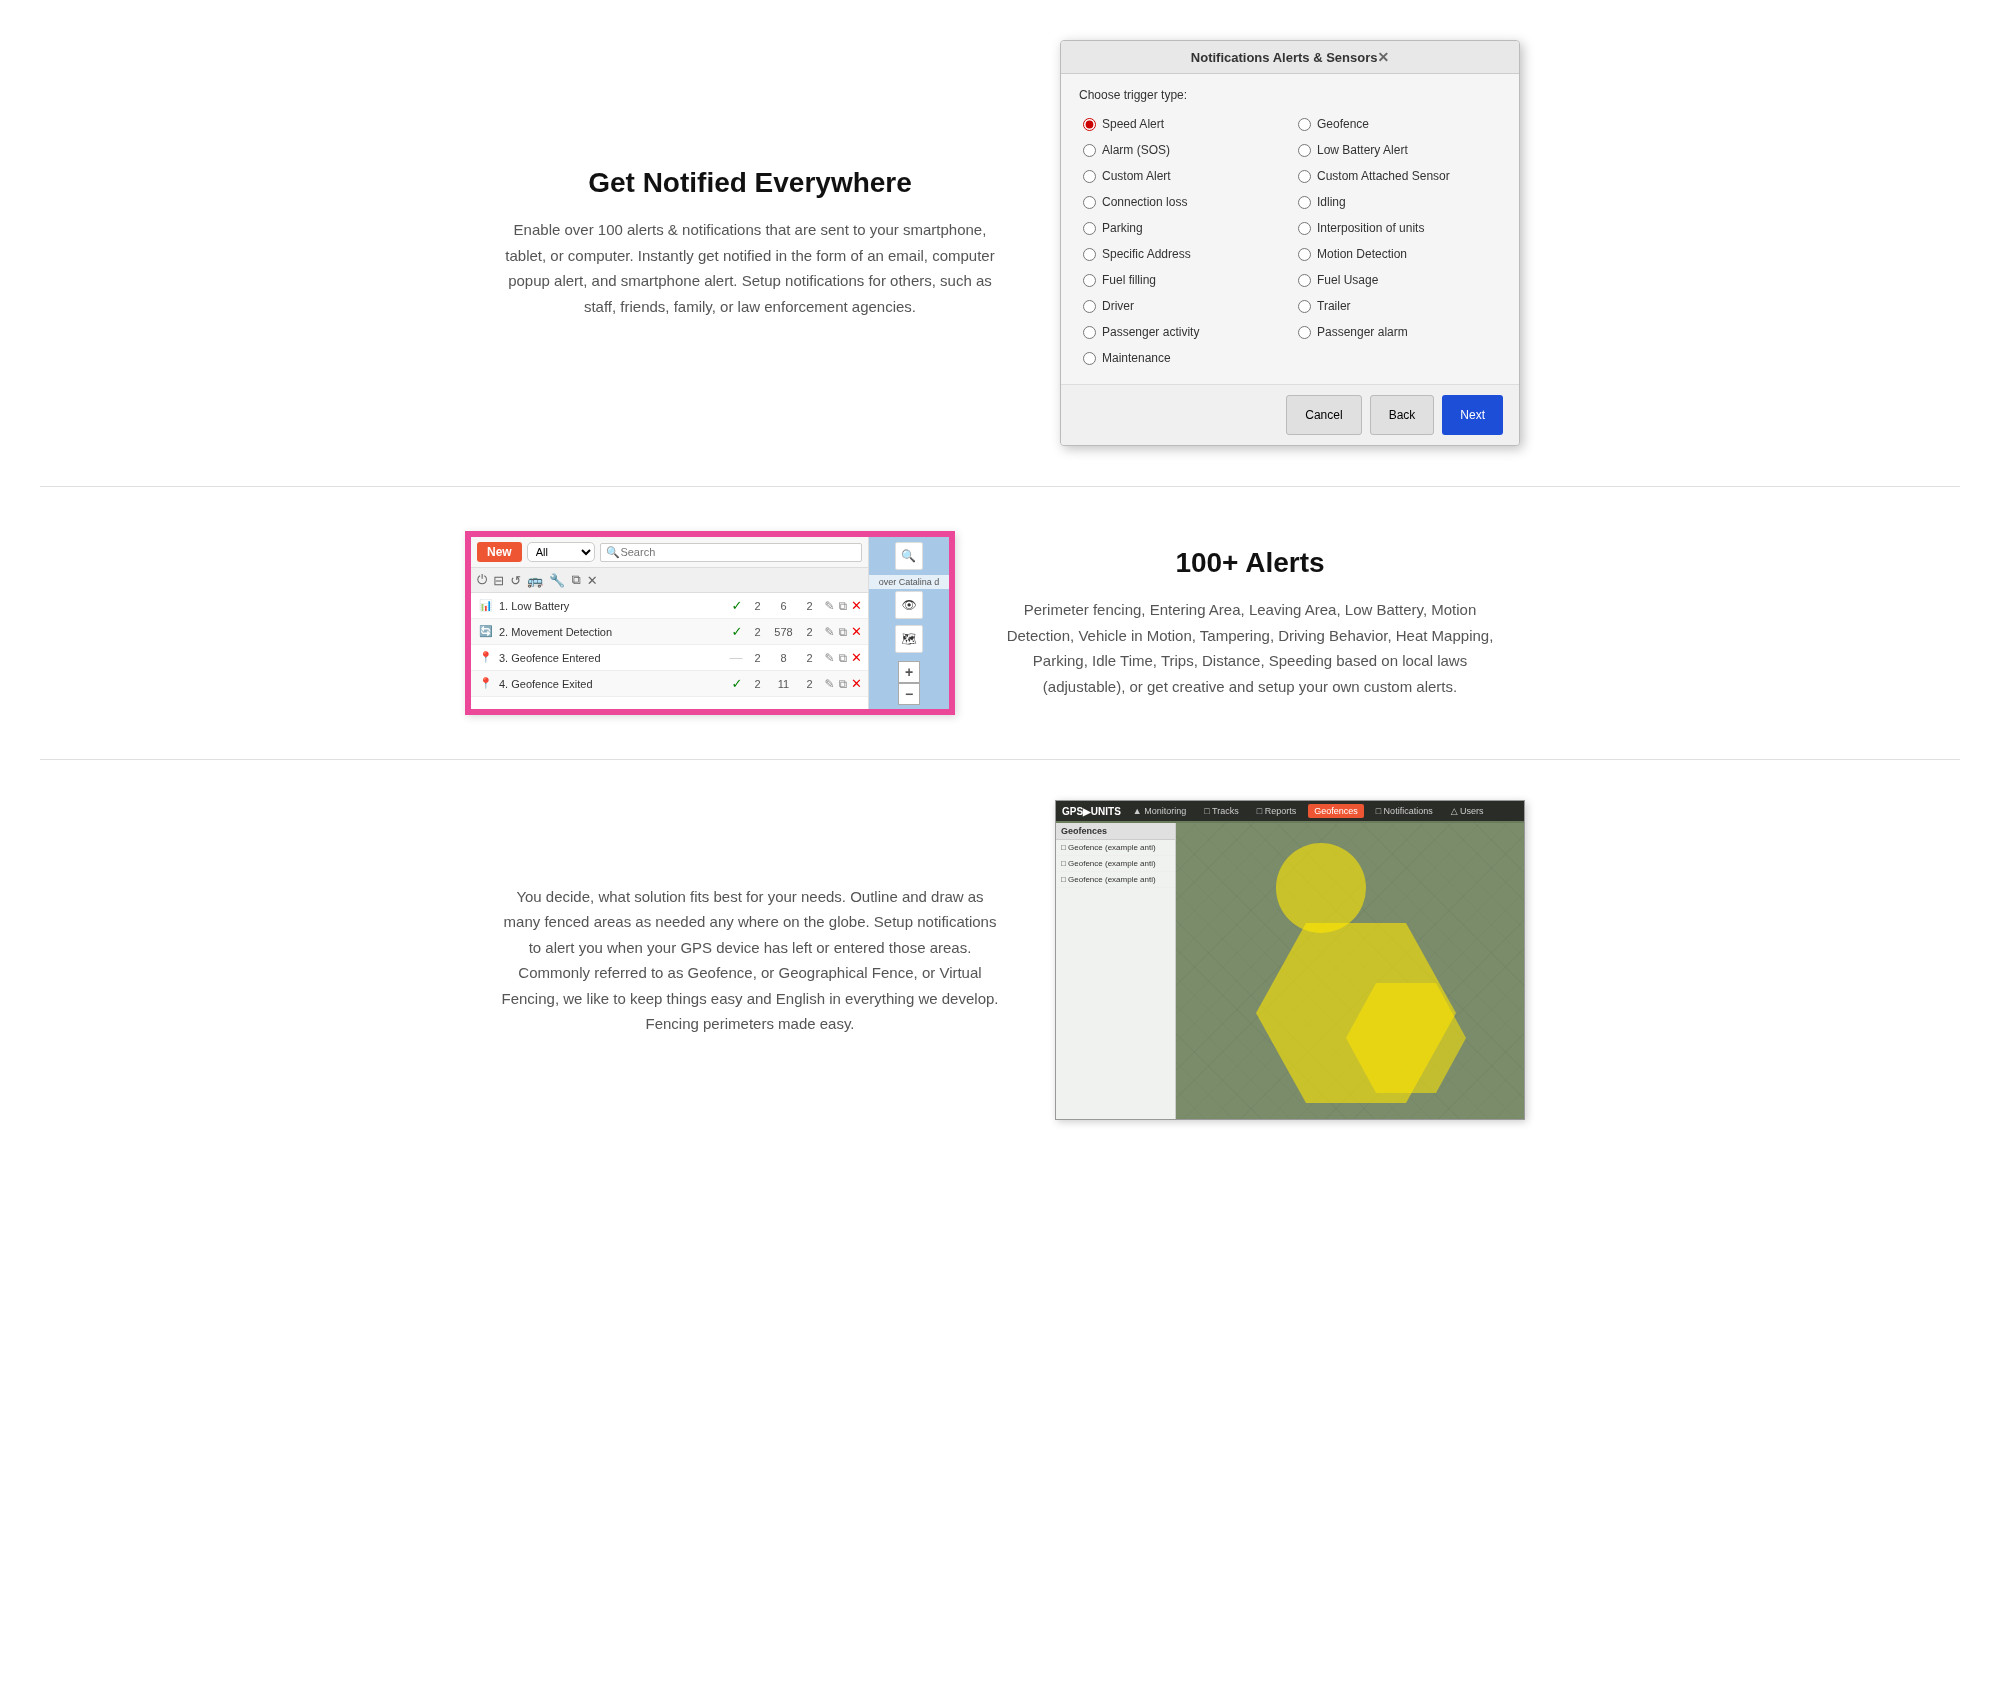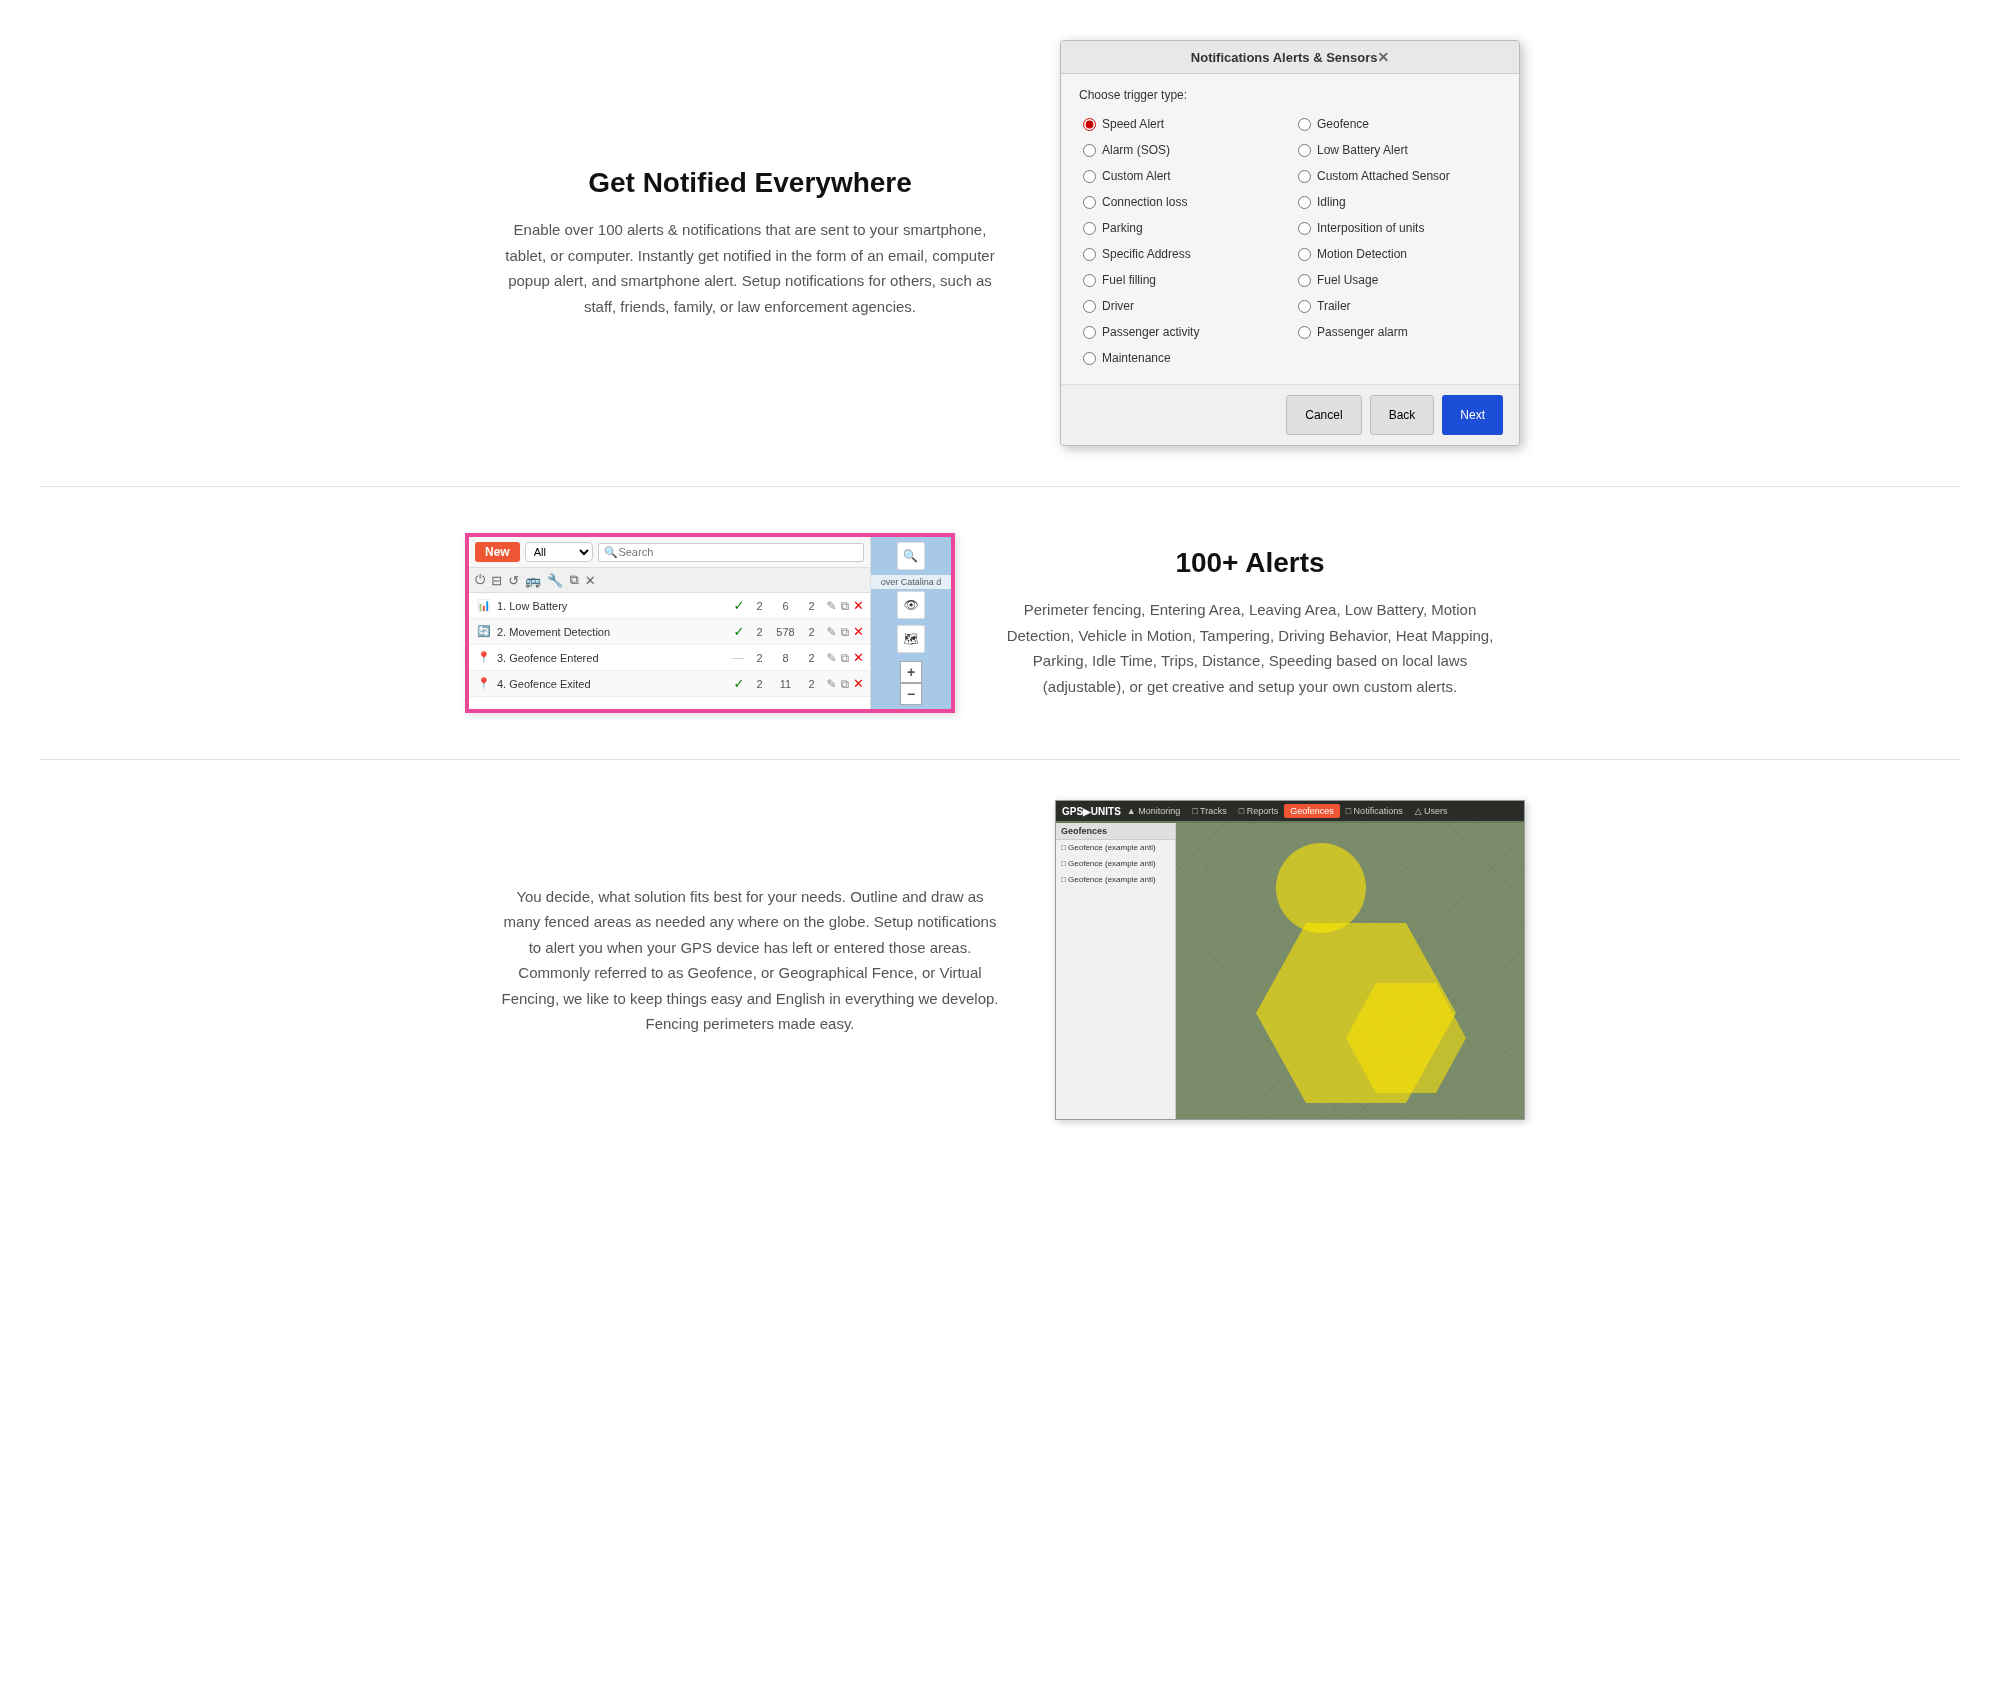--- a/index.html
+++ b/index.html
@@ -131,21 +131,21 @@
       color: #fff;
       border: none;
       border-radius: 3px;
       font-size: 12px;
       cursor: pointer;
     }
 
     
     .alerts-mock {
       width: 490px;
-      border: 4px solid #ec4899;
+      border: 6px solid #ec4899;
       background: #fff;
       box-shadow: 2px 2px 8px rgba(0,0,0,0.15);
       overflow: hidden;
       display: flex;
     }
     .alerts-list-panel {
       flex: 1;
       border-right: 1px solid #ddd;
     }
     .alerts-toolbar {
@@ -291,20 +291,21 @@
       border: 1px solid #999;
       box-shadow: 2px 2px 8px rgba(0,0,0,0.2);
       position: relative;
       overflow: hidden;
     }
     .geofence-topbar {
       background: rgba(30,30,30,0.85);
       display: flex;
       align-items: center;
       padding: 3px 6px;
+      gap: 6px;
       font-size: 9px;
       color: #ccc;
     }
     .geofence-topbar-logo {
       color: #fff;
       font-weight: bold;
       font-size: 10px;
     }
     .geofence-topbar-tab {
       padding: 2px 6px;

